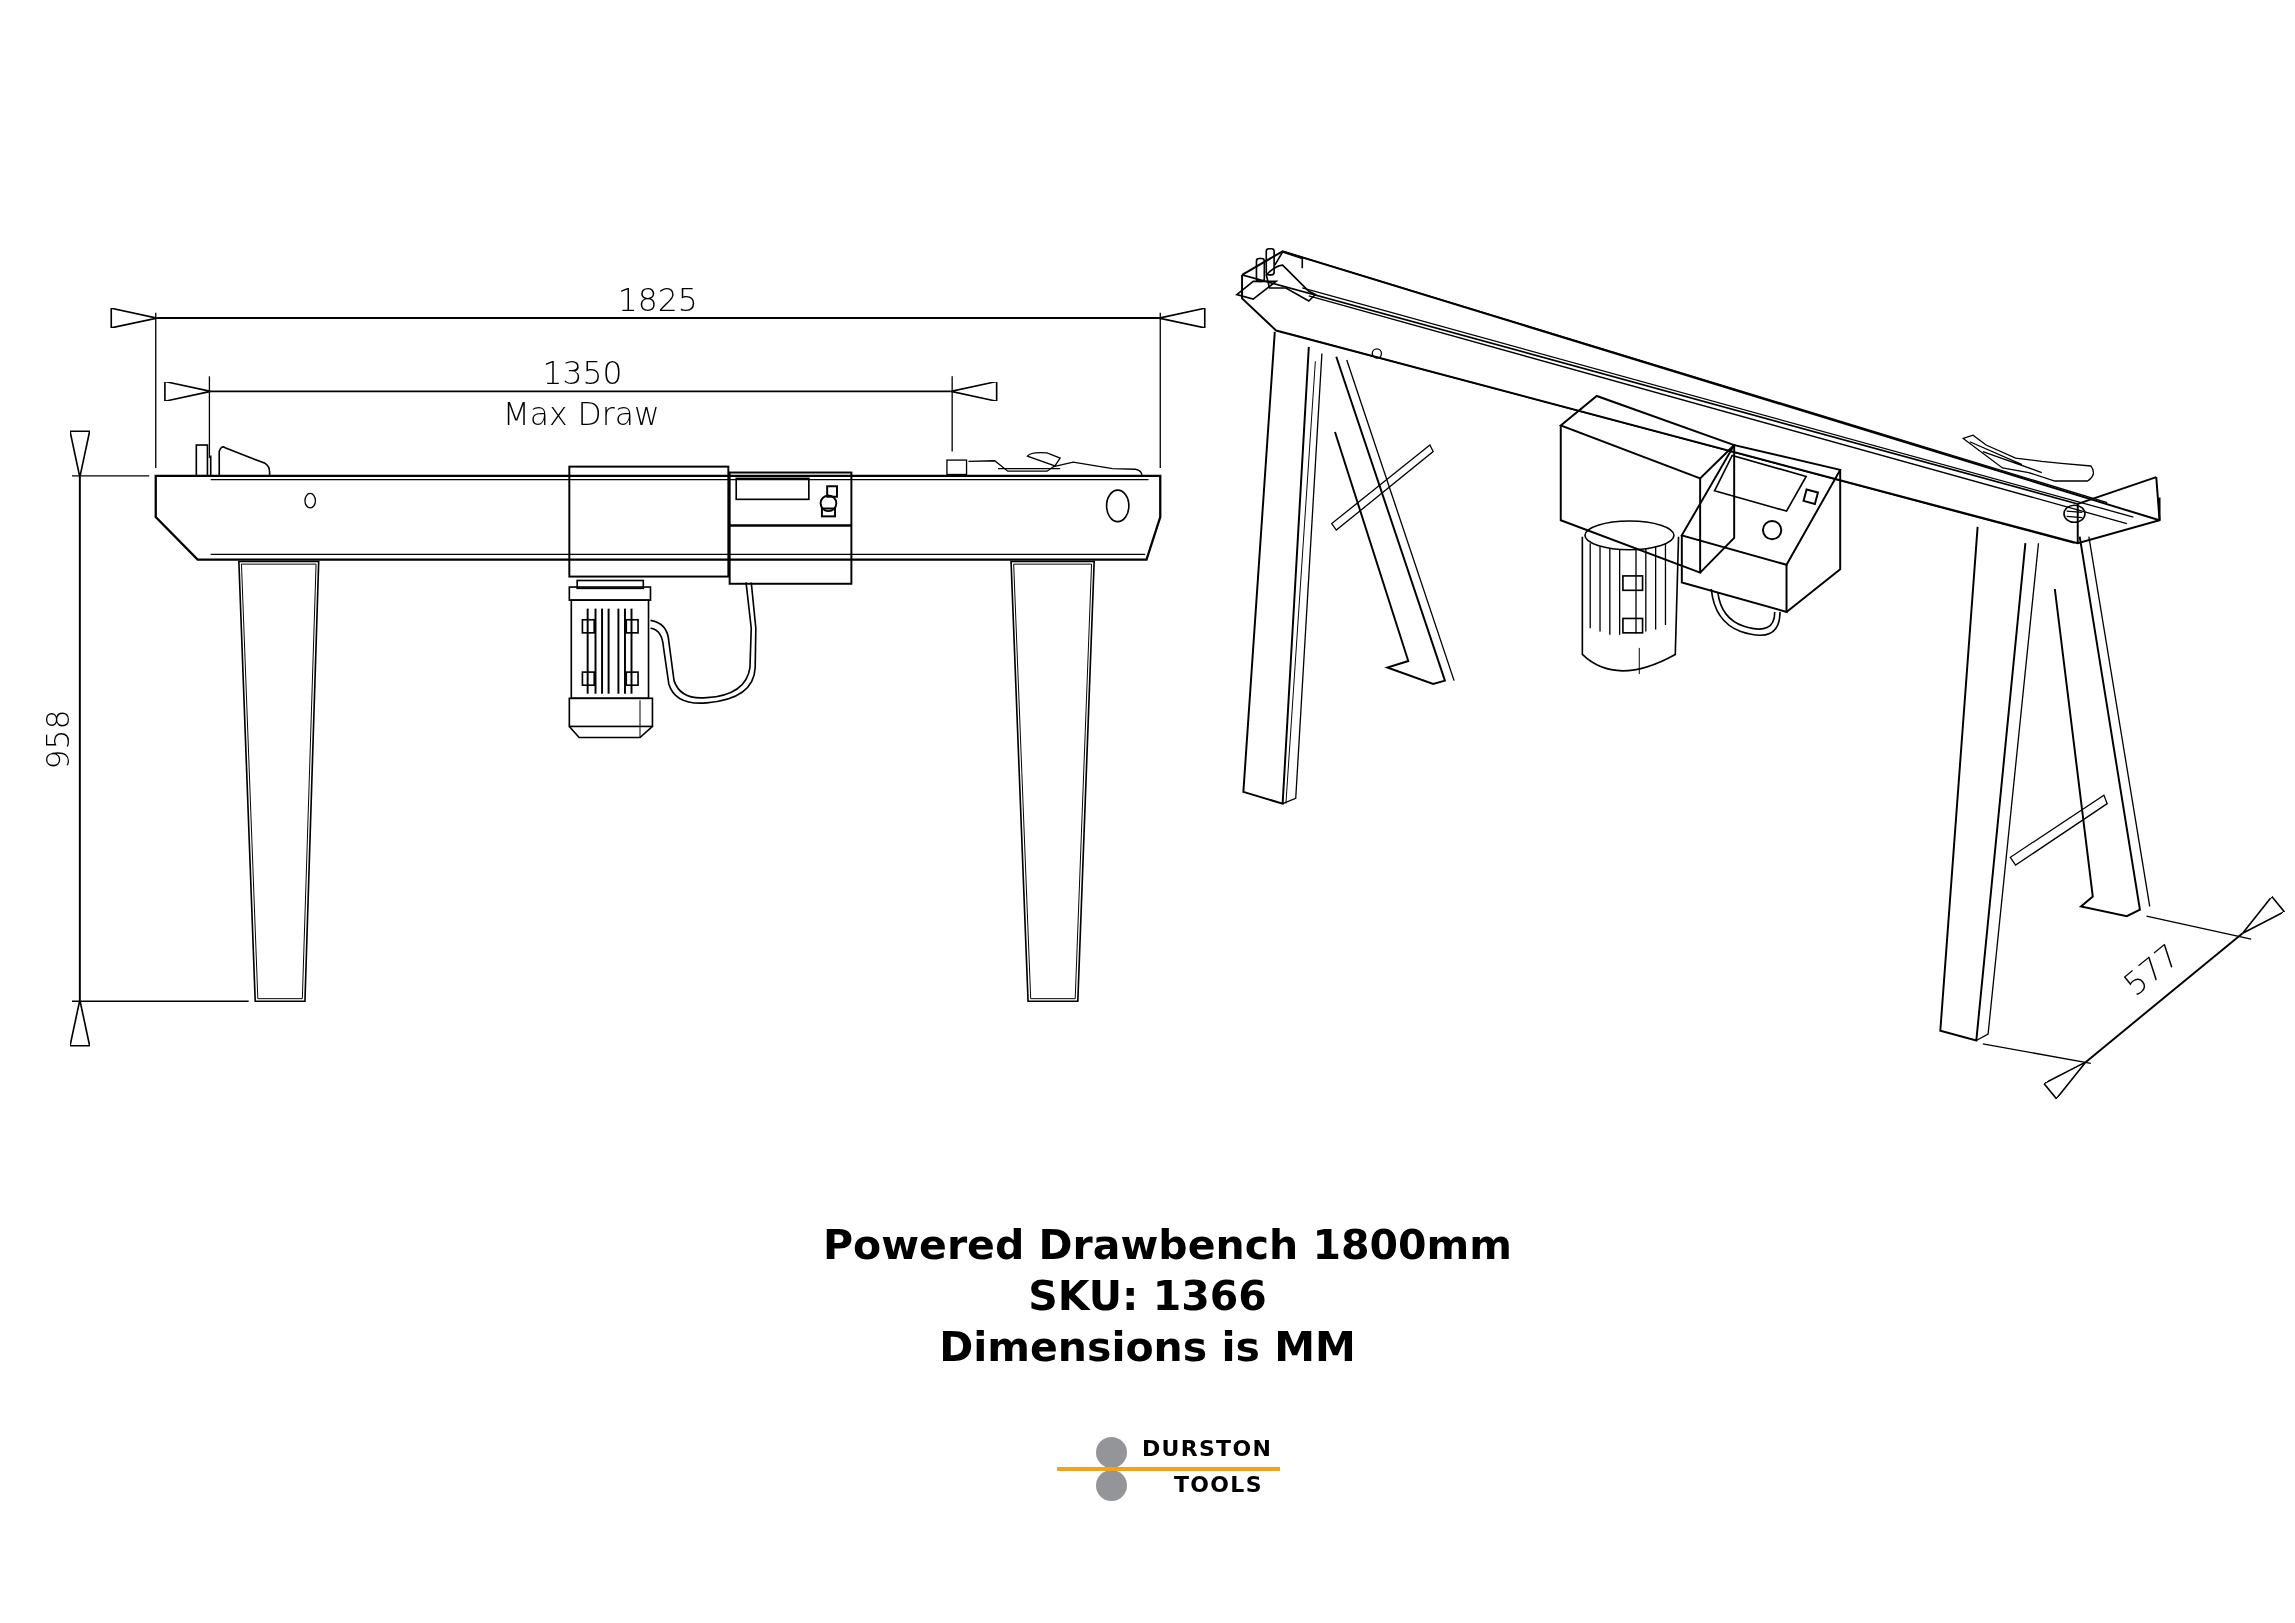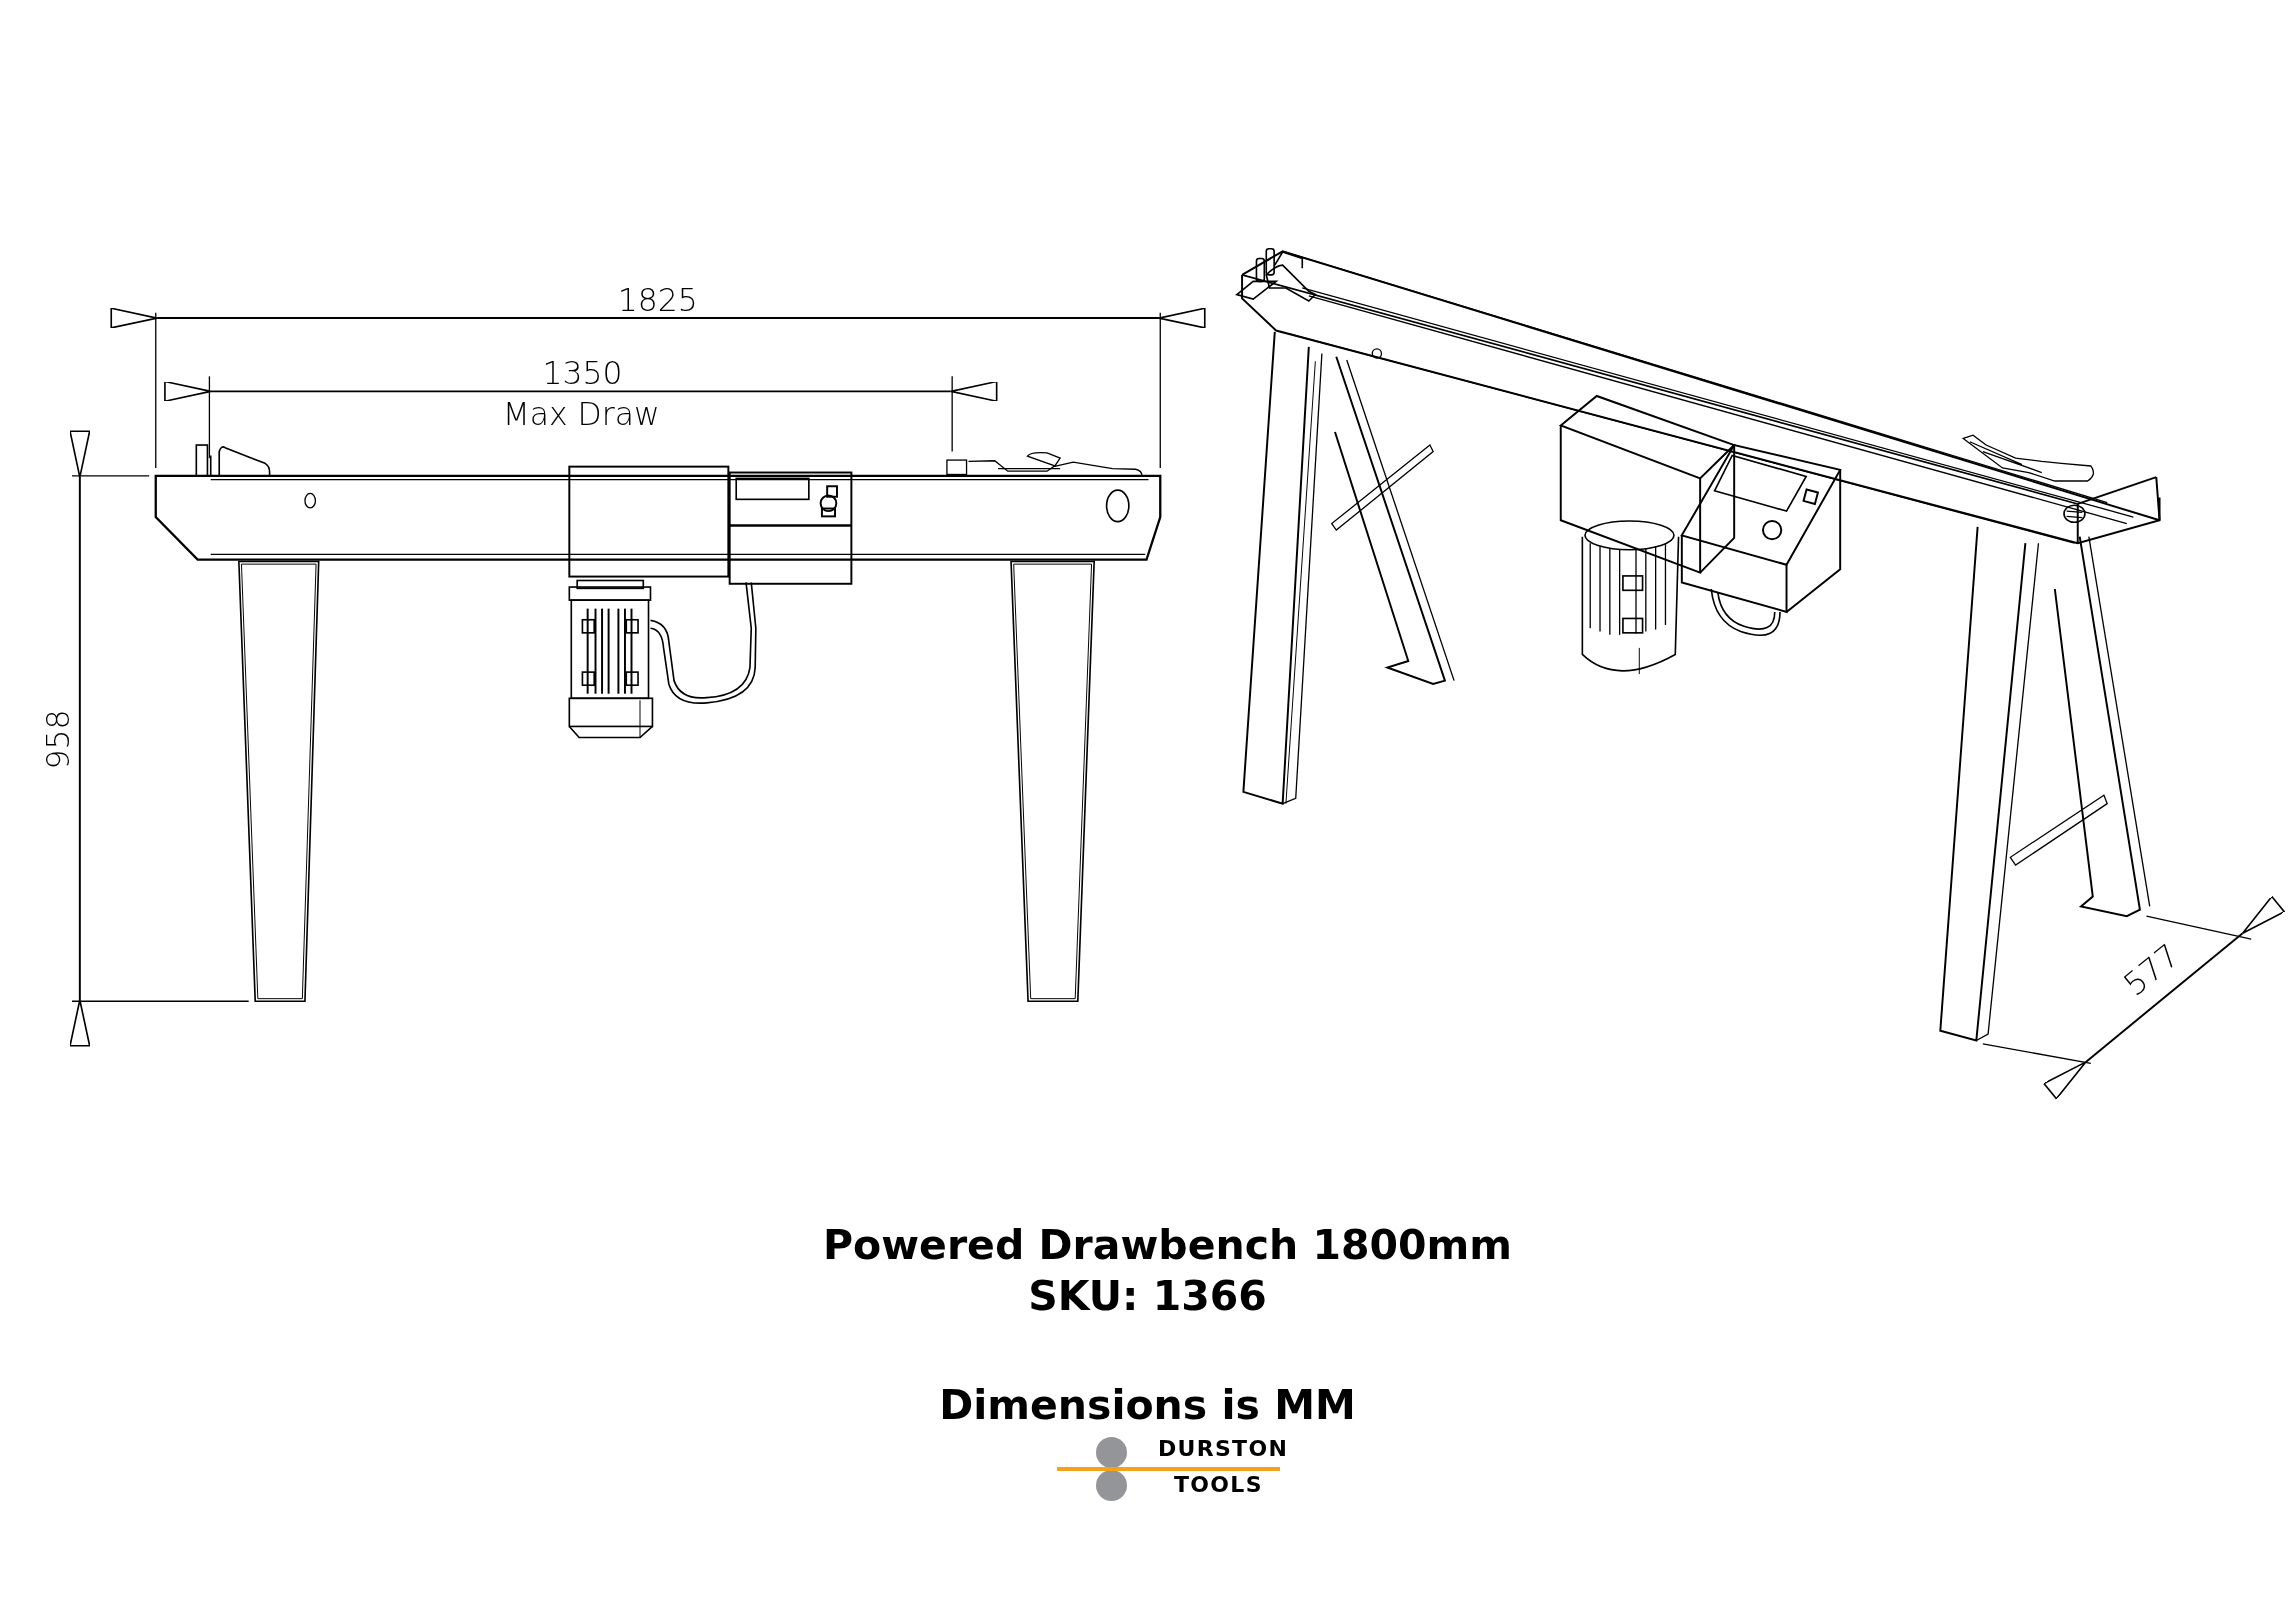--- a/index.html
+++ b/index.html
@@ -211,22 +211,22 @@
       <line x1="3030" y1="1595" x2="3195" y2="1625" stroke-width="2"></line>
       <line x1="3280" y1="1400" x2="3440" y2="1435" stroke-width="2"></line>
       <line x1="3187" y1="1623" x2="3427" y2="1426" stroke-width="3" marker-start="url(#arrowOpen)" marker-end="url(#arrowOpen)"></line>
     </g>
     <text class="dim-text" x="0" y="0" font-size="48" text-anchor="middle" stroke="none" transform="translate(3298,1495) rotate(-39)">577</text>
   </g>
 </svg>
 
 <div class="caption" style="top:1220px;padding-left:20px;">Powered Drawbench 1800mm</div>
 <div class="caption" style="top:1271px;">SKU: 1366</div>
-<div class="caption" style="top:1380px;">Dimensions is MM</div>
+<div class="caption" style="top:1322px;">Dimensions is MM</div>
 
 <div class="logo">
   <div style="position:absolute;left:39px;top:13px;width:31px;height:31px;border-radius:50%;background:#939598;"></div>
   <div style="position:absolute;left:39px;top:46px;width:31px;height:31px;border-radius:50%;background:#939598;"></div>
   <div style="position:absolute;left:0;top:43px;width:223px;height:3.9px;background:#f5a21b;"></div>
-  <div class="logo-text" style="left:101px;top:11.8px;">DURSTON</div>
+  <div class="logo-text" style="left:85px;top:11.8px;">DURSTON</div>
   <div class="logo-text" style="left:117px;top:48px;">TOOLS</div>
 </div>
 
 
 </body></html>

